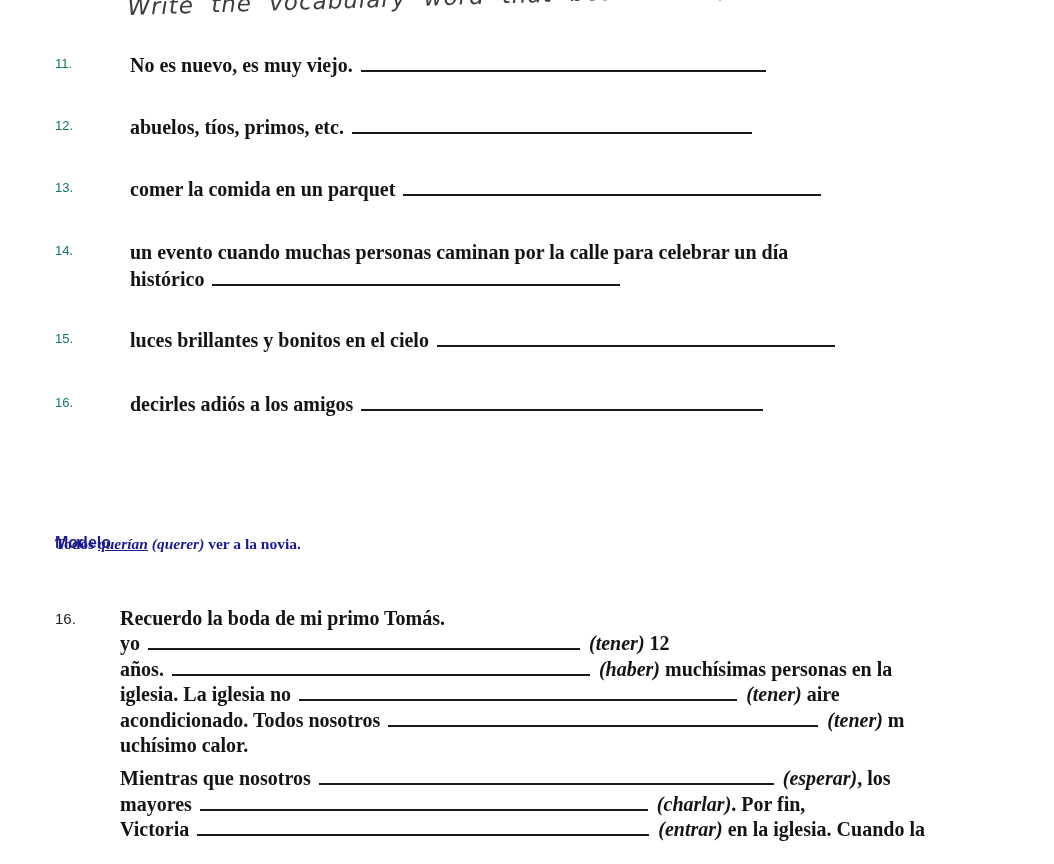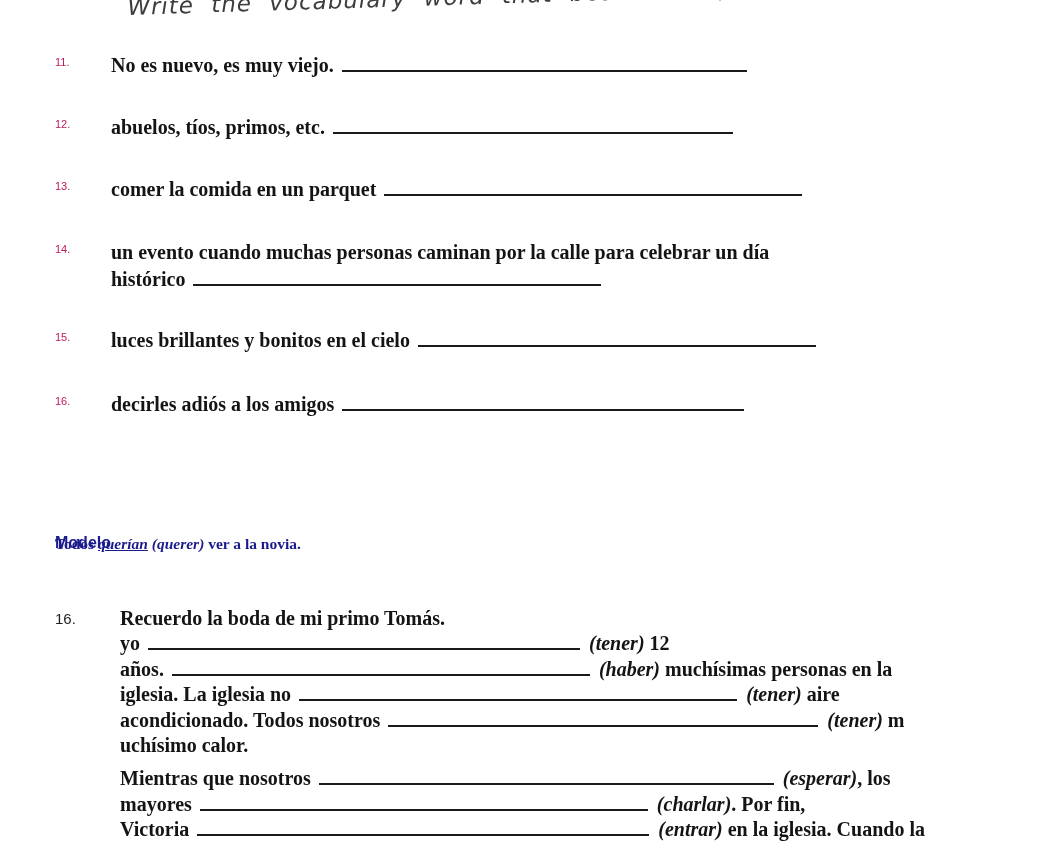--- a/index.html
+++ b/index.html
@@ -27,24 +27,24 @@
   }
   .handwriting .fade{
     opacity:.55;
     -webkit-mask-image:linear-gradient(to right,#000 0%,rgba(0,0,0,.25) 70%,transparent 100%);
     mask-image:linear-gradient(to right,#000 0%,rgba(0,0,0,.25) 70%,transparent 100%);
   }
   
   .q-num{
     position:absolute;left:55px;
     font-family:"Liberation Sans", sans-serif;
-    font-size:11px;color:#be185d;
+    font-size:13px;color:#0f766e;
   }
   .q-text{
-    position:absolute;left:111px;
+    position:absolute;left:130px;
     font-weight:bold;font-size:20px;
     white-space:nowrap;
   }
   .blank{
     display:inline-block;
     border-bottom:2px solid #1a1a1a;
     margin-left:8px;
   }
   
   .instructions{

